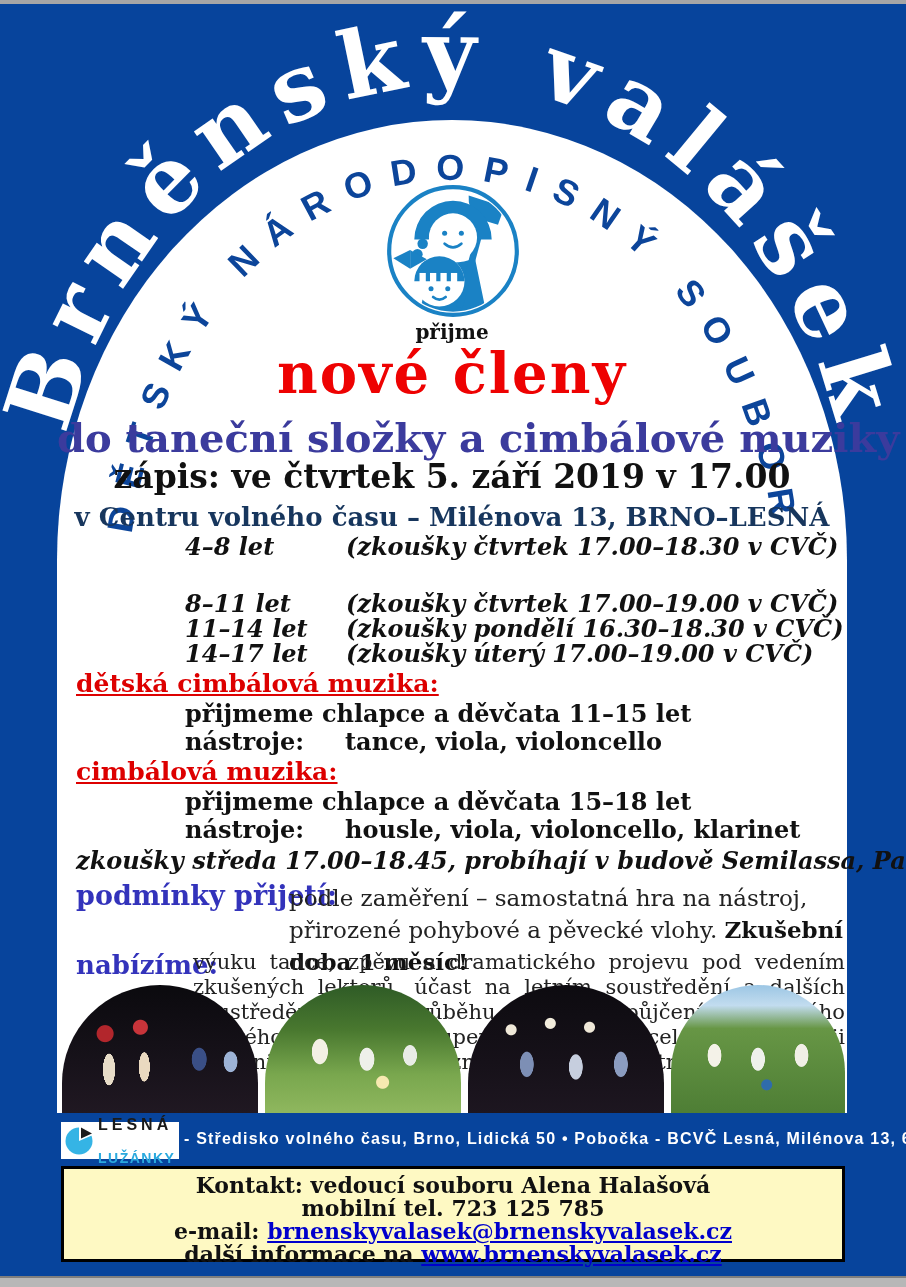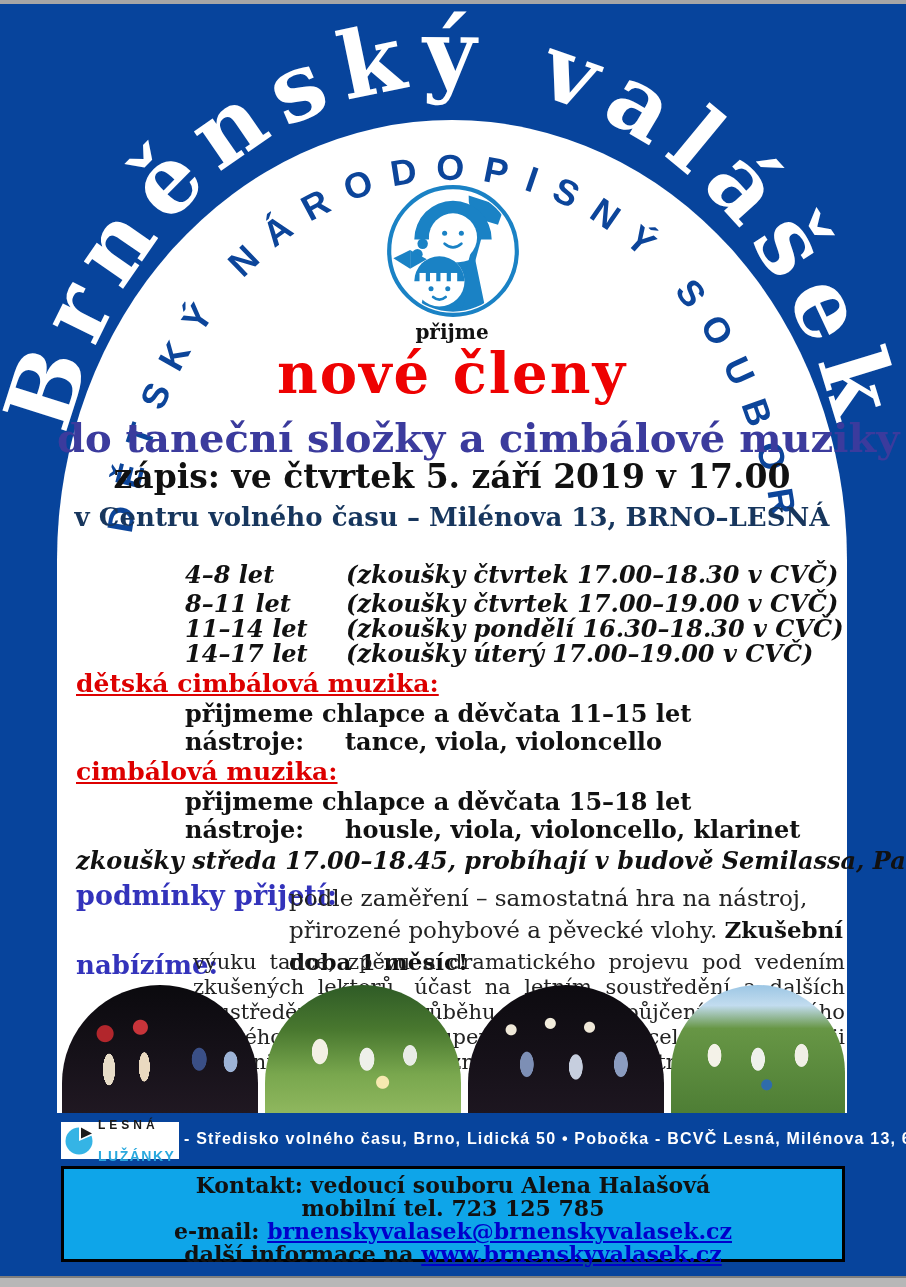--- a/index.html
+++ b/index.html
@@ -22,21 +22,21 @@
   .prijme{top:320px;font-size:20px;font-weight:bold;color:#111111;}
   .headline{top:340px;font-size:56px;font-weight:bold;color:#ee0202;letter-spacing:2px;text-align:center;}
   .subheadline{top:414px;font-size:40px;font-weight:bold;color:#3b3b9d;}
   .enrollment{top:457px;font-size:33px;font-weight:bold;color:#111111;}
   .venue{top:502px;font-size:26px;font-weight:bold;color:#17365d;}
 
   .sec-title{font-size:25px;font-weight:bold;color:#dd0000;text-decoration:underline;left:76px;}
   .dance-title{top:533px;}
   .age{left:185px;width:150px;font-size:24px;font-weight:bold;font-style:italic;color:#111;}
   .time{left:346px;font-size:24px;font-weight:bold;font-style:italic;color:#111;}
-  .r0{top:560px;} .r1{top:589px;} .r2{top:614px;} .r3{top:639px;}
+  .r0{top:532px;} .r1{top:589px;} .r2{top:614px;} .r3{top:639px;}
   .detska-title{top:669px;}
   .ind{left:185px;font-size:24px;font-weight:bold;color:#111;}
   .instr{left:345px;font-size:24px;font-weight:bold;color:#111;}
   .p1{top:699px;} .n1{top:727px;}
   .cimbal-title{top:757px;}
   .p2{top:787px;} .n2{top:815px;}
   .rehearsals{left:76px;top:846px;font-size:24px;font-weight:bold;font-style:italic;color:#111;}
   .blue-label{font-size:27px;font-weight:bold;color:#3333bb;left:76px;}
   .cond-label{top:880px;}
   .cond-text{position:absolute;left:289px;top:883px;width:560px;font-size:23px;color:#222;
@@ -73,28 +73,28 @@
       radial-gradient(ellipse 12px 20px at 25% 55%, #f4f2e8 0 55%, transparent 60%),
       radial-gradient(ellipse 12px 20px at 50% 58%, #eff1ec 0 55%, transparent 60%),
       radial-gradient(ellipse 12px 20px at 75% 55%, #f1efe6 0 55%, transparent 60%),
       radial-gradient(circle 6px at 55% 78%, #2f6cab 0 5px, transparent 6px),
       linear-gradient(180deg,#9cc6e4 0%,#c2dcef 16%,#679645 34%,#4e7e35 100%);}
 
   .bar-logo-box{position:absolute;left:61px;top:1122px;width:118px;height:37px;background:#ffffff;
       display:flex;align-items:center;}
   .bar-logo-icon{width:30px;height:30px;margin-left:3px;flex:0 0 auto;}
   .bar-logo-txt{margin-left:4px;line-height:1;}
-  .bar-logo-l1{font-family:"Liberation Sans",sans-serif;font-weight:bold;font-size:12px;
+  .bar-logo-l1{font-family:"Liberation Sans",sans-serif;font-weight:bold;font-size:16px;
       letter-spacing:4px;color:#1a1a1a;}
   .bar-logo-l2{font-family:"Liberation Sans",sans-serif;font-weight:bold;font-size:14px;
       letter-spacing:1.5px;color:#2aa9de;margin-top:18px;}
   .bar-text{position:absolute;left:184px;top:1130px;font-family:"Liberation Sans",sans-serif;
       font-weight:bold;font-size:16px;letter-spacing:1.2px;color:#ffffff;white-space:nowrap;}
 
-  .contact-box{position:absolute;left:61px;top:1166px;width:784px;height:96px;background:#0ea5e9;
+  .contact-box{position:absolute;left:61px;top:1166px;width:784px;height:96px;background:#fef9c3;
       border:3px solid #000;box-sizing:border-box;text-align:center;padding-top:4px;}
   .contact-line{font-size:22px;font-weight:bold;color:#111;line-height:22px;margin:1px 0;}
   .link{color:#0000cc;text-decoration:underline;}
 </style>
 </head>
 <body>
 
 <div class="page">
   <div class="strip-top"></div>
 

